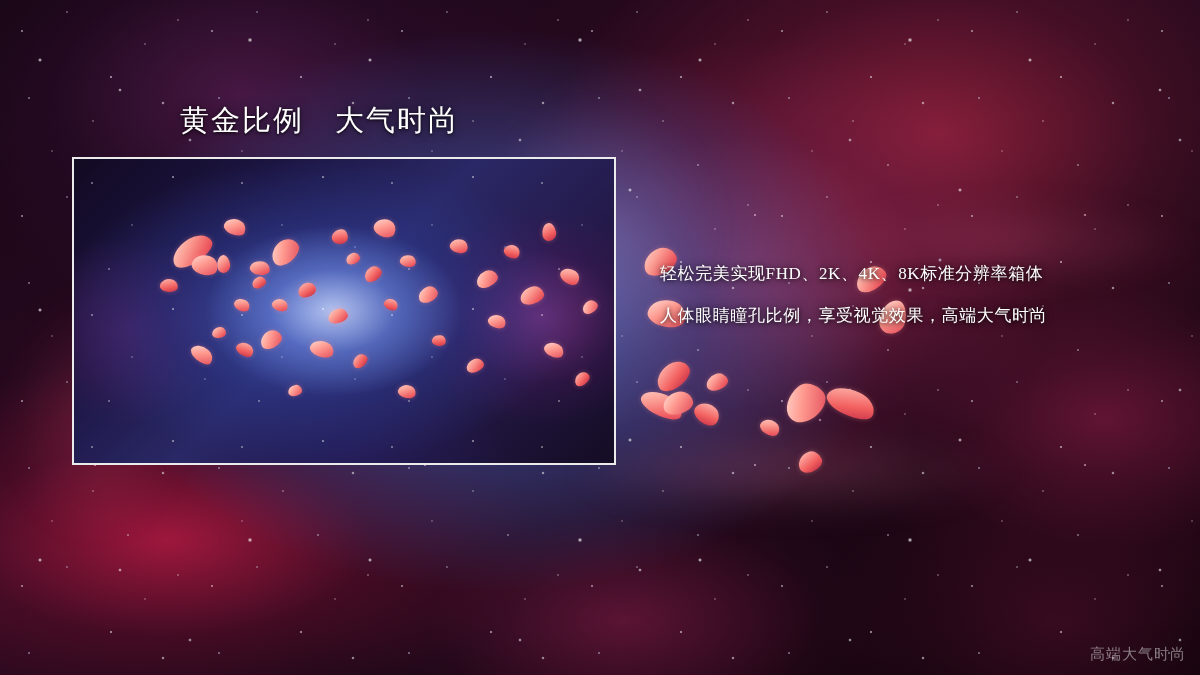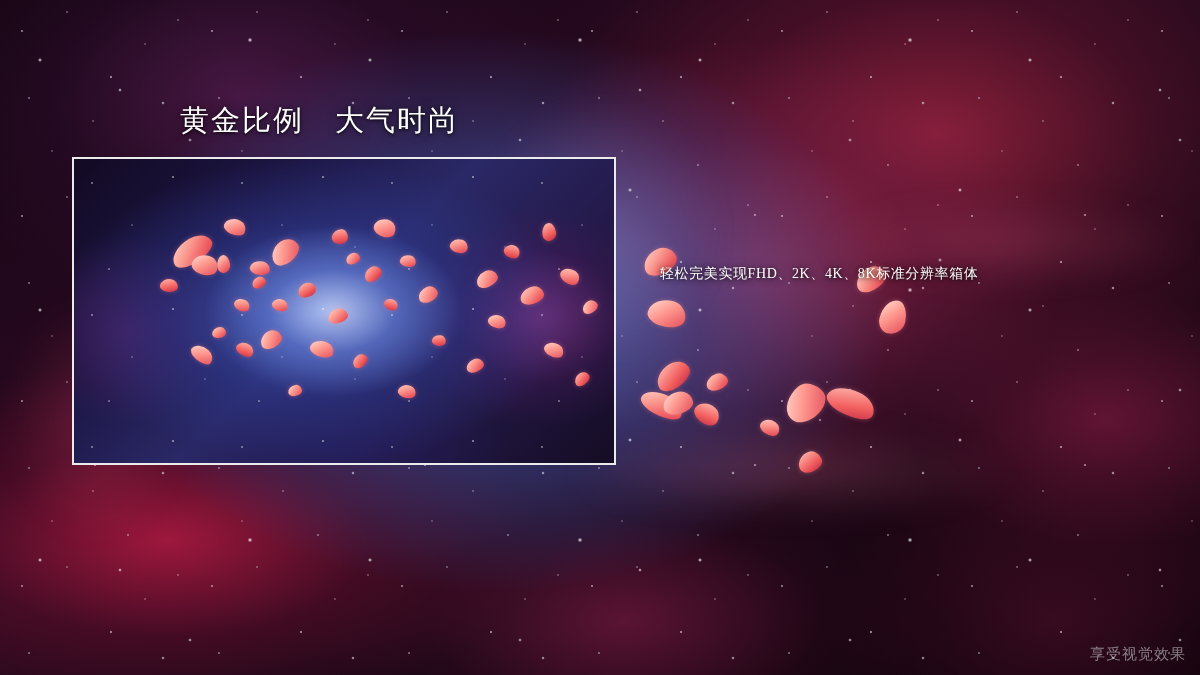--- a/index.html
+++ b/index.html
@@ -117,21 +117,21 @@
     position:absolute;left:180px;top:101px;
     color:#ffffff;font-size:29px;letter-spacing:2px;
     font-family:"Liberation Serif","DejaVu Serif",serif;
     text-shadow:0 0 10px rgba(0,0,0,.55),0 1px 3px rgba(0,0,0,.8);
     white-space:pre;
   }
   #body-text{
     position:absolute;left:660px;top:253px;width:500px;
   }
   #body-text .line{
-    color:#ffffff;font-size:14px;line-height:42px;letter-spacing:.6px;
+    color:#ffffff;font-size:17px;line-height:42px;letter-spacing:.6px;
     font-family:"Liberation Serif","DejaVu Serif",serif;
     text-shadow:0 1px 4px rgba(0,0,0,.75),0 0 9px rgba(0,0,0,.5);
     white-space:pre;
   }
   #watermark{
     position:absolute;right:14px;bottom:11px;
     color:rgba(198,196,200,.62);font-size:15px;letter-spacing:1px;
     font-family:"Liberation Sans","DejaVu Sans",sans-serif;
   }
 </style>
@@ -206,16 +206,17 @@
     <div class="petal p2" style="left:470px;top:184px;width:20px;height:14px;transform:rotate(28deg);"></div>
     <div class="petal p3" style="left:500px;top:214px;width:16px;height:12px;transform:rotate(-34deg);"></div>
     <div class="petal" style="left:324px;top:226px;width:18px;height:13px;transform:rotate(16deg);"></div>
     <div class="petal p2" style="left:214px;top:226px;width:14px;height:11px;transform:rotate(-8deg);"></div>
   </div>
 
   <div id="title">黄金比例　大气时尚</div>
 
   <div id="body-text">
     <div class="line">轻松完美实现FHD、2K、4K、8K标准分辨率箱体</div>
+    <div class="line">人体眼睛瞳孔比例，享受视觉效果，高端大气时尚</div>
   </div>
 
-  <div id="watermark">享受视觉效果</div>
+  <div id="watermark">高端大气时尚</div>
 </div>
 
 </body></html>

